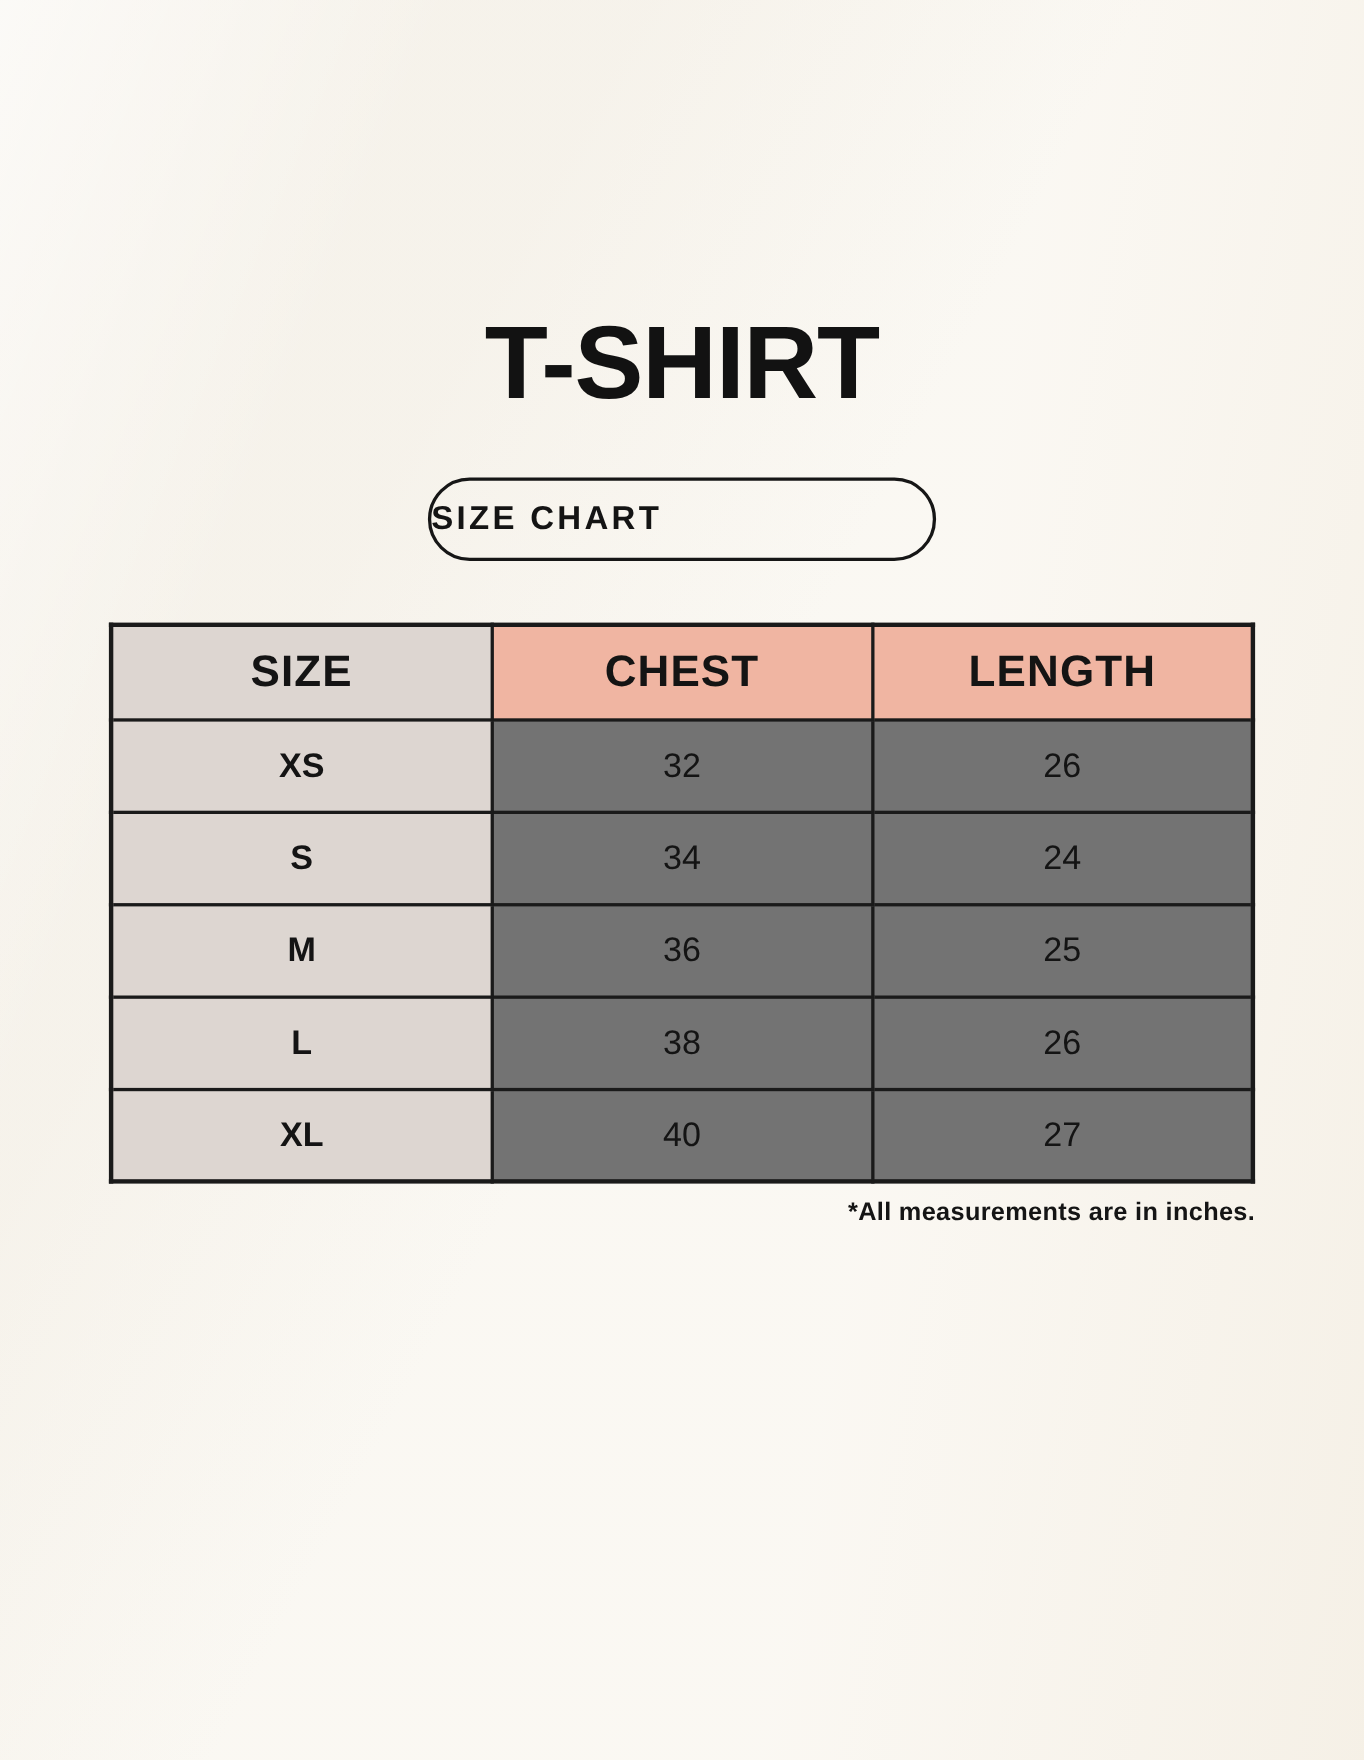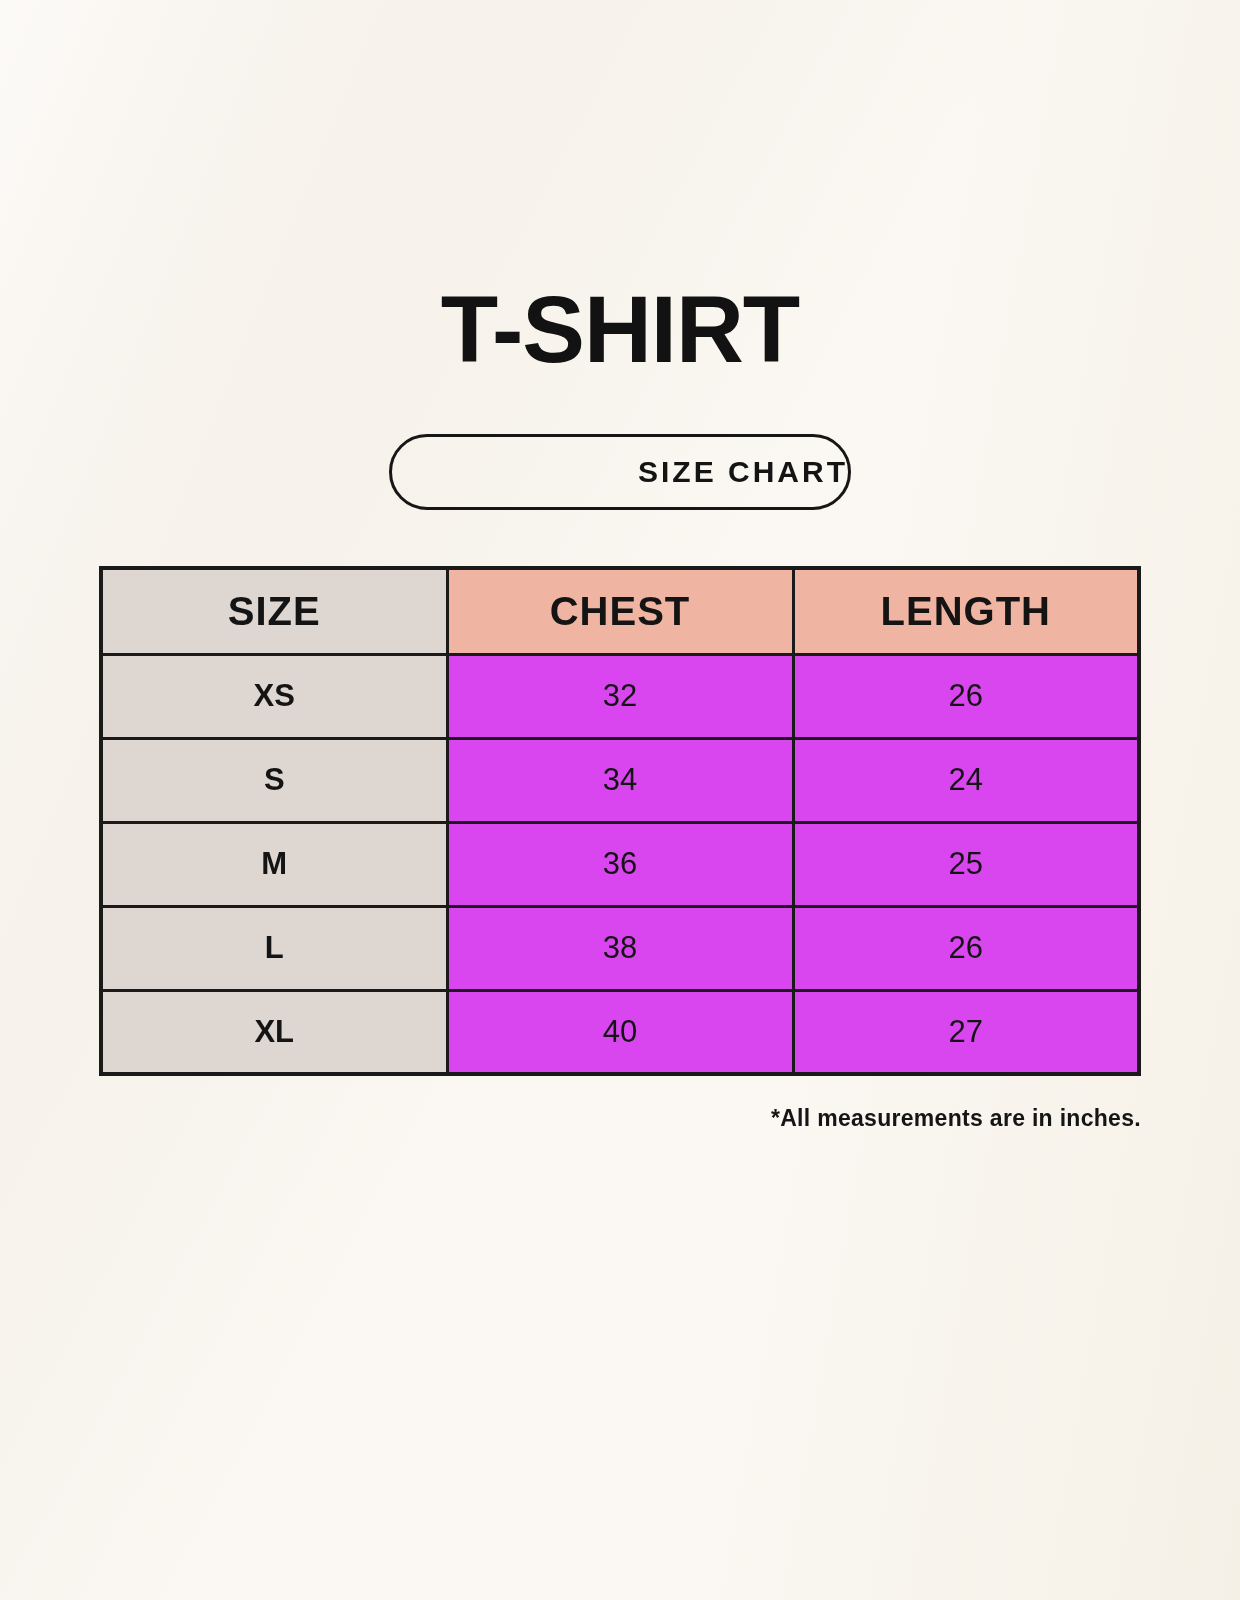--- a/index.html
+++ b/index.html
@@ -30,21 +30,21 @@
 
   .badge {
     width: 462px;
     height: 76px;
     margin: 60px auto 0 auto;
     border: 3px solid #161616;
     border-radius: 40px;
     background: transparent;
     display: flex;
     align-items: center;
-    justify-content: flex-end;
+    justify-content: flex-start;
     font-weight: 700;
     font-size: 30px;
     letter-spacing: 3px;
     color: #141414;
     cursor: pointer;
   }
 
   table.size-chart {
     width: 1042px;
     margin: 56px auto 0 auto;
@@ -65,30 +65,30 @@
     letter-spacing: 1px;
     background: #f0b5a2;
   }
   table.size-chart th.col-size {
     background: #ddd6d1;
   }
   table.size-chart td {
     height: 84px;
     font-size: 31px;
     font-weight: 400;
-    background: #d946ef;
+    background: #737373;
   }
   table.size-chart td.size-cell {
     font-weight: 700;
     background: #ddd6d1;
   }
 
   .note {
     width: 1042px;
-    margin: 29px auto 0 auto;
+    margin: 12px auto 0 auto;
     text-align: right;
     font-size: 23px;
     font-weight: 700;
     letter-spacing: 0.3px;
     color: #151515;
   }
 </style>
 </head>
 <body>
 

